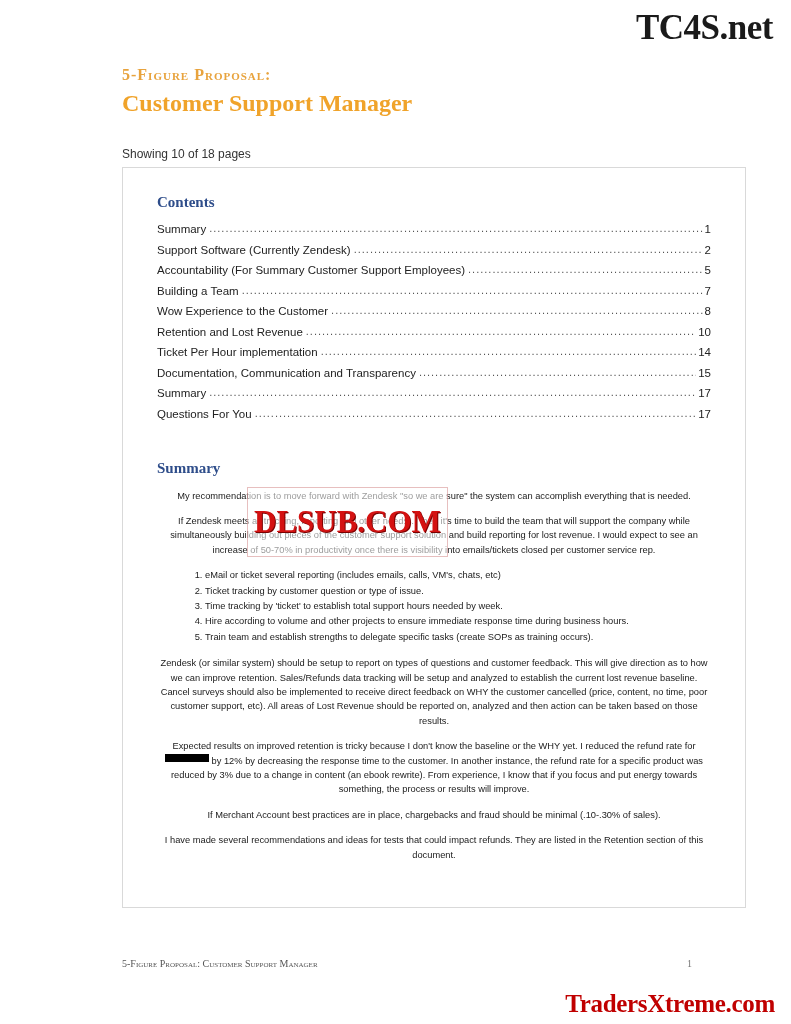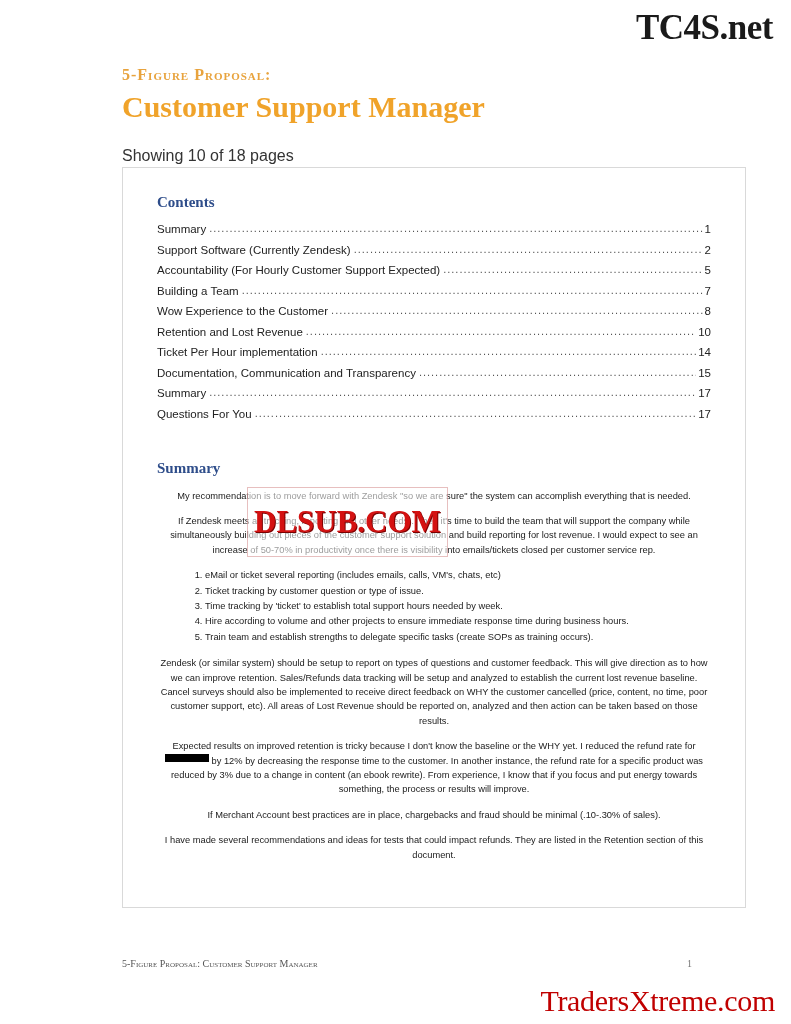--- a/index.html
+++ b/index.html
@@ -22,22 +22,22 @@
     font-size: 35px;
     font-weight: bold;
     color: #1a1a1a;
     letter-spacing: -0.5px;
   }
   .wm-bottom {
     position: absolute;
     bottom: 6px;
     right: 16px;
     font-family: "Liberation Serif", serif;
-    font-size: 30px;
-    font-weight: normal;
+    font-size: 25px;
+    font-weight: bold;
     color: #c00000;
     letter-spacing: -0.3px;
   }
 
   
   .doc-header {
     position: absolute;
     left: 122px;
     top: 66px;
     width: 600px;
@@ -46,31 +46,31 @@
     font-family: "Liberation Serif", serif;
     font-variant: small-caps;
     font-size: 16px;
     letter-spacing: 1px;
     color: #e8a33d;
     font-weight: bold;
     margin: 0 0 6px 0;
   }
   .doc-title {
     font-family: "Liberation Serif", serif;
-    font-size: 30px;
+    font-size: 24px;
     font-weight: bold;
     color: #f0a32a;
     margin: 0;
     line-height: 1.1;
   }
   .showing {
     position: absolute;
     left: 122px;
     top: 147px;
-    font-size: 16px;
+    font-size: 12px;
     color: #333;
     font-family: "Liberation Sans", sans-serif;
   }
 
   
   .page {
     position: absolute;
     left: 122px;
     top: 167px;
     width: 624px;
@@ -190,21 +190,21 @@
       <span class="t">Summary</span>
       <span class="dots">........................................................................................................................................................</span>
       <span class="pg">1</span>
     </li>
     <li>
       <span class="t">Support Software (Currently Zendesk)</span>
       <span class="dots">........................................................................................................................................................</span>
       <span class="pg">2</span>
     </li>
     <li>
-      <span class="t">Accountability (For Hourly Customer Support Expected)</span>
+      <span class="t">Accountability (For Summary Customer Support Employees)</span>
       <span class="dots">........................................................................................................................................................</span>
       <span class="pg">5</span>
     </li>
     <li>
       <span class="t">Building a Team</span>
       <span class="dots">........................................................................................................................................................</span>
       <span class="pg">7</span>
     </li>
     <li>
       <span class="t">Wow Experience to the Customer</span>

